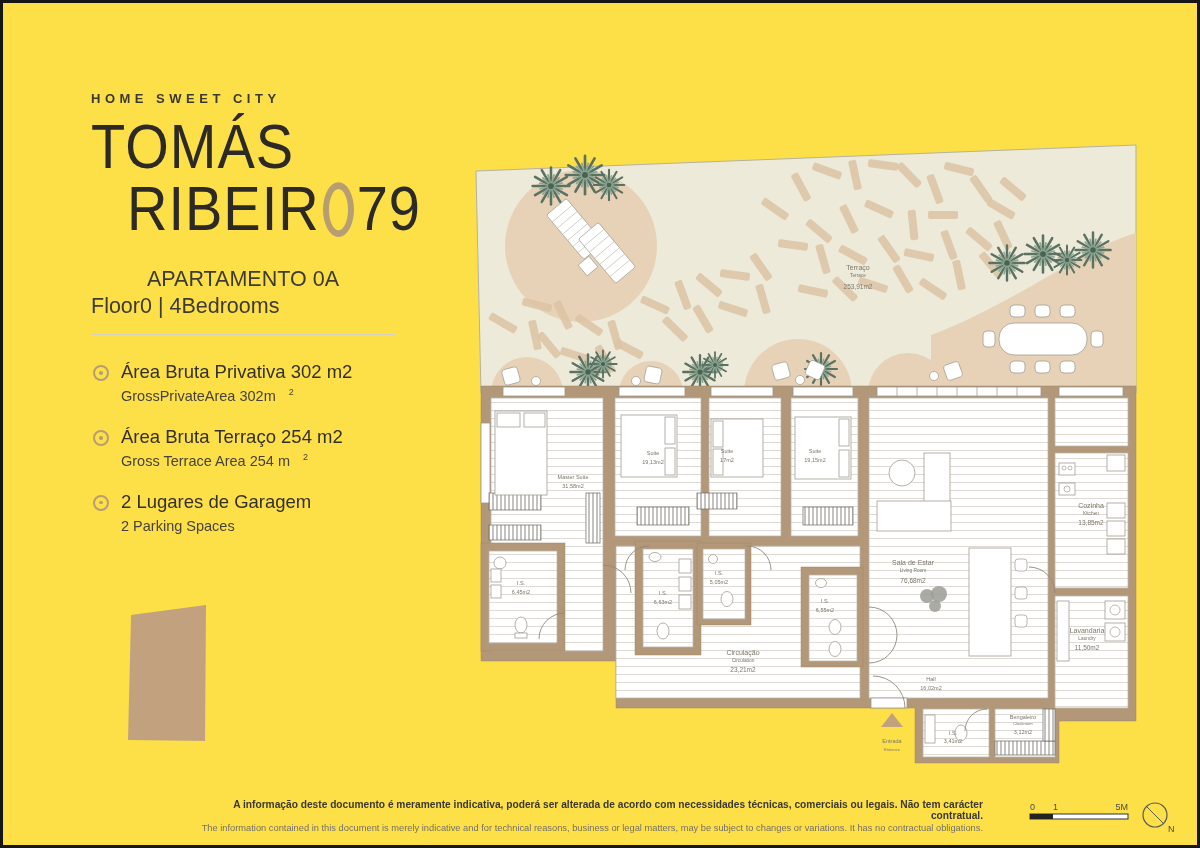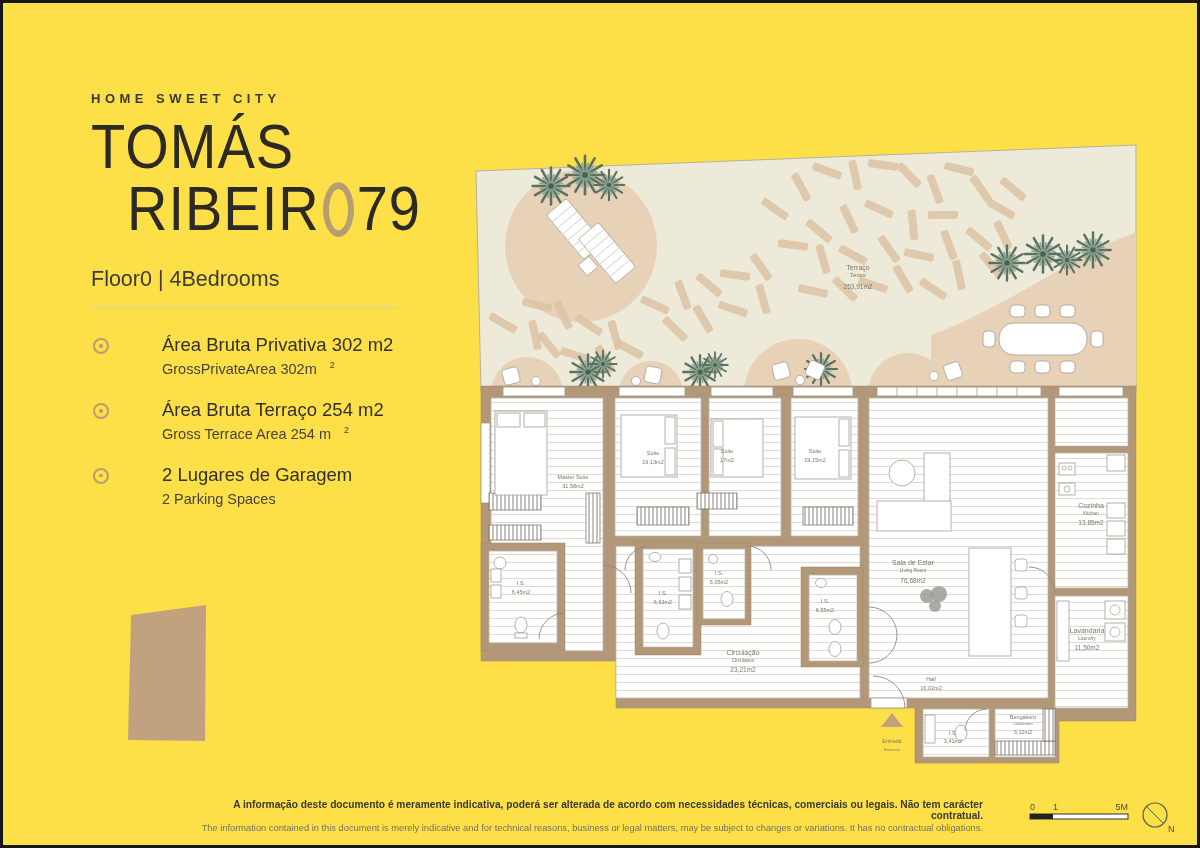--- a/index.html
+++ b/index.html
@@ -14,21 +14,21 @@
   .logo-l1 span,.logo-l2 span{display:inline-block;transform:scaleY(1.14);transform-origin:left bottom;}
   .logo-l2{margin-left:36px;display:flex;align-items:center;text-align:center;}
   .ring{width:36px;height:36px;border:6px solid #b79d72;border-radius:50%;
         display:flex;align-items:center;justify-content:center;margin:0 3px;}
   .ring::after{content:"";width:9px;height:9px;background:#b79d72;border-radius:50%;}
   .apt-info{margin-top:22px;width:304px;color:#3e3b35;}
   .apt-info .l{font-size:21.5px;line-height:27px;font-weight:500;text-align:center;}
   .apt-info .l3{text-align:left;}
   .rule{border:none;border-top:1.5px solid #d5d0c5;margin:14px 0 0 0;width:304px;}
   .features{margin-top:26px;}
-  .feat{display:flex;margin-bottom:21px;gap:41px;}
+  .feat{display:flex;margin-bottom:21px;}
   .feat-ico{flex:0 0 auto;width:12px;height:12px;border:2px solid #b79d72;border-radius:50%;
             margin:4px 12px 0 2px;display:flex;align-items:center;justify-content:center;}
   .feat-ico::after{content:"";width:3.5px;height:3.5px;background:#b79d72;border-radius:50%;}
   .feat-pt{font-size:18.5px;font-weight:500;color:#33302a;line-height:22px;}
   .feat-en{font-size:14.5px;color:#46433c;line-height:18px;}
   .sup{font-size:9px;vertical-align:super;margin-left:13px;}
   .key-shape{position:absolute;left:125px;top:600px;width:80px;height:140px;background:#c2a17f;
              clip-path:polygon(3.8% 8.6%,97.5% 1.4%,96.3% 98.6%,0% 97.9%);}
   
   #plan{position:absolute;left:0;top:0;}
@@ -68,20 +68,21 @@
     <div class="tagline">HOME SWEET CITY</div>
     <div class="logo">
       <div class="logo-l1"><span>TOMÁS</span></div>
       <div class="logo-l2">
         <span>RIBEIR</span>
         <span class="ring"></span>
         <span>79</span>
       </div>
     </div>
     <div class="apt-info">
+      <div class="l">APARTAMENTO 0A</div>
       <div class="l l3">Floor0 | 4Bedrooms</div>
       <hr class="rule">
     </div>
     <div class="features">
       <div class="feat">
         <span class="feat-ico"></span>
         <div>
             <div class="feat-pt">Área Bruta Privativa 302 m2</div>
              <div class="feat-en"><span>GrossPrivateArea 302m</span><span class="sup">2</span></div>
           </div>

